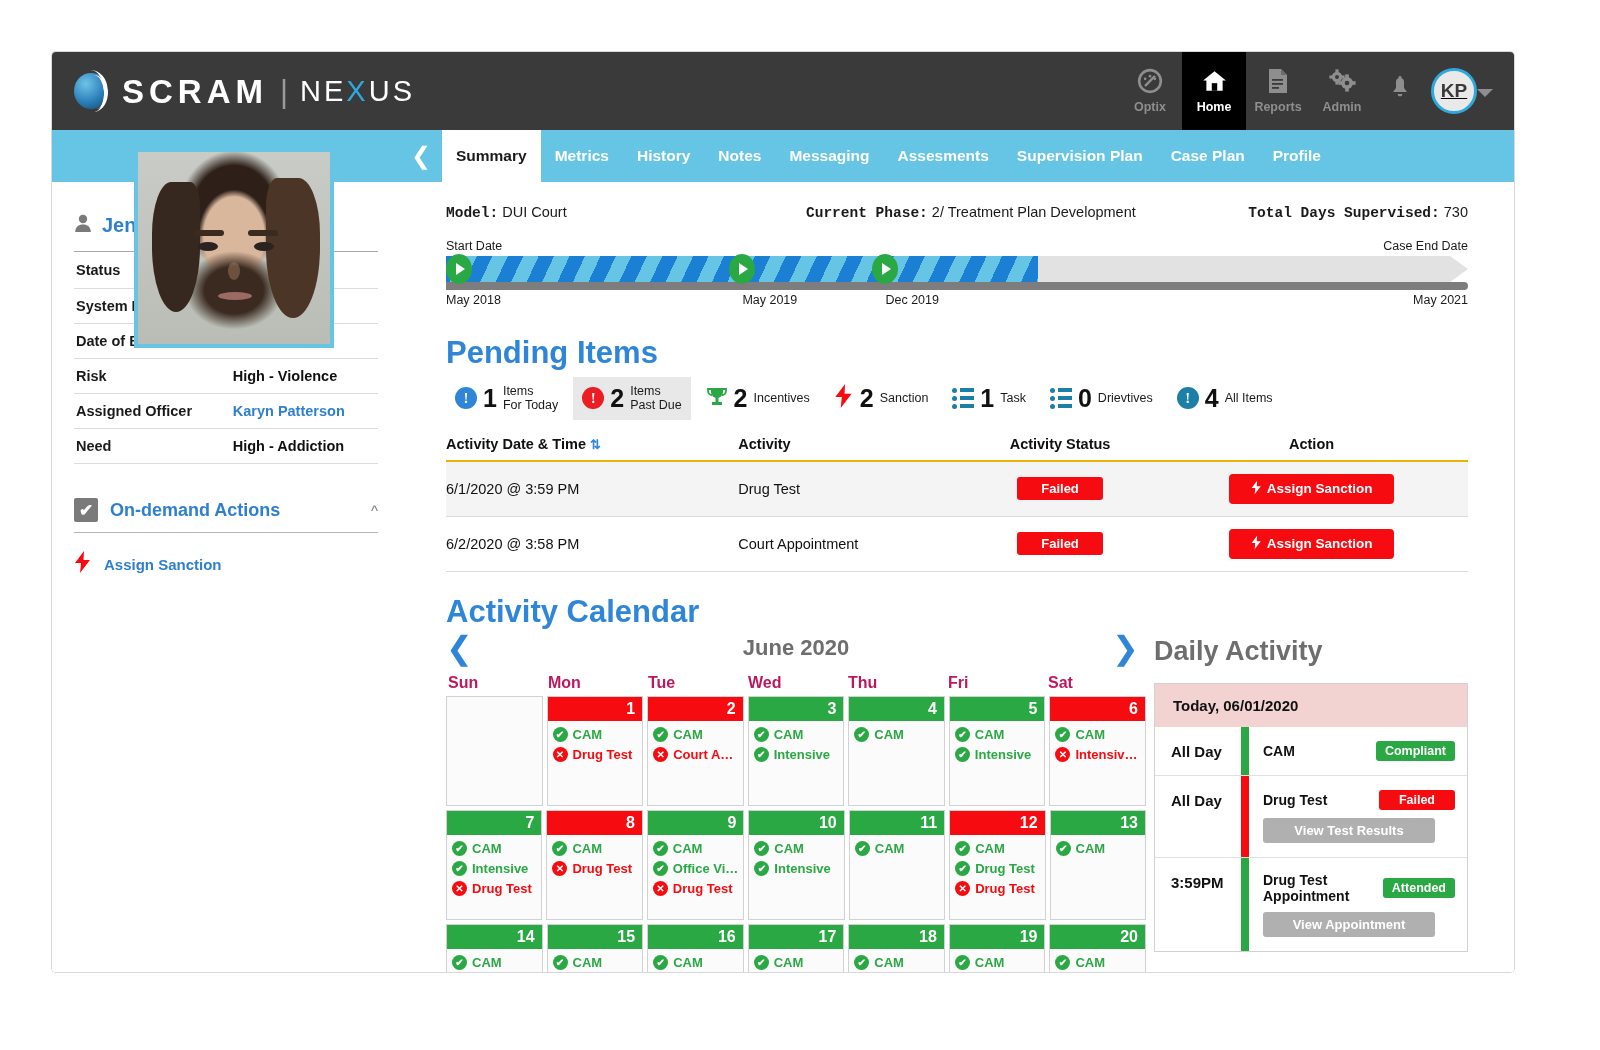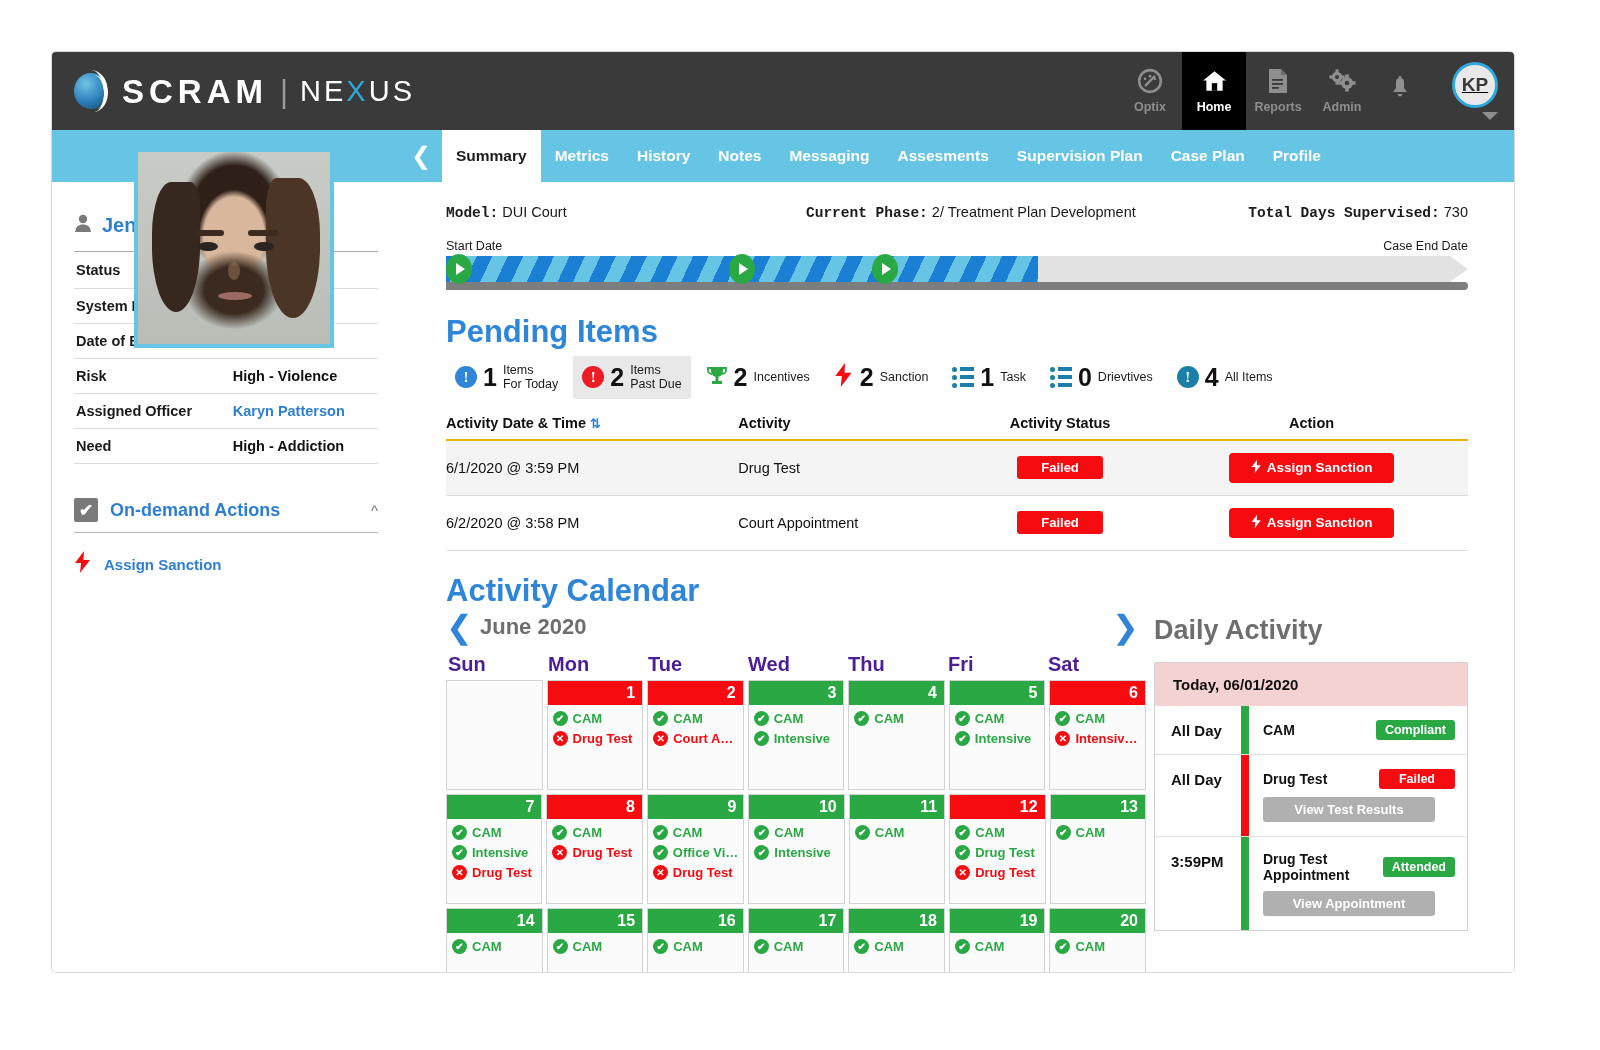--- a/index.html
+++ b/index.html
@@ -54,21 +54,21 @@
   #topnav { margin-left: auto; display: flex; align-items: stretch; height: 78px; padding-right: 16px;}
   .navitem {
     width: 64px; display: flex; flex-direction: column;
     align-items: center; justify-content: center; cursor: pointer;
     color: #8e8e8e; font-size: 12.5px; font-weight: bold;
   }
   .navitem.active { background: #000000; color: #ffffff; }
   .navitem .glyph { margin-bottom: 4px; display:block; }
   .navitem .lbl { line-height: 1; }
   .bell { width: 52px; display:flex; align-items:center; justify-content:center; }
-  #avatar-wrap { width: 72px; display:flex; flex-direction:column; align-items:flex-end; justify-content:center;text-decoration:underline; }
+  #avatar-wrap { width: 72px; display:flex; flex-direction:row; align-items:center; justify-content:center;text-decoration:underline; }
   #avatar {
     width: 46px; height: 46px; border-radius: 50%;
     border: 3px solid #2fa8dd; background: #e9e9e9;
     display: flex; align-items: center; justify-content: center;
     font-size: 19px; font-weight: bold; color: #3a3a3a;
   }
   .caret-down {
     width: 0; height: 0; border-left: 8px solid transparent;
     border-right: 8px solid transparent; border-top: 8px solid #8e8e8e;
     margin-top: 4px;
@@ -219,23 +219,23 @@
     background: #f60b11; color: #fff; font-size: 13.5px; font-weight: bold;
     padding: 6px 22px; border-radius: 4px; cursor: pointer;
   }
   .sort-ic { color: #2f86d8; font-size: 13px; margin-left: 4px; }
   
   #cal-head { padding: 22px 46px 0 46px; }
   #cal-area { display: flex; padding: 0 46px 0 46px; gap: 0; }
   #cal-left { width: 700px; flex: none; }
   #cal-nav { display: flex; align-items: center; margin-top: 2px; }
   .cal-arrow { color: #2f86d8; font-size: 32px; font-weight: 300; width: 34px; cursor: pointer; line-height: 1;}
-  #cal-month { flex: 1; text-align: left; font-size: 22px; font-weight: bold; color: #6e6e6e; }
+  #cal-month { flex: 1; text-align: center; font-size: 22px; font-weight: bold; color: #6e6e6e; }
   #dow { display: grid; grid-template-columns: repeat(7, 1fr); margin-top: 10px; }
-  #dow div { font-size: 20px; font-weight: bold; color: #4c1d95; padding-left: 2px; }
+  #dow div { font-size: 16px; font-weight: bold; color: #be185d; padding-left: 2px; }
   .week { display: grid; grid-template-columns: repeat(7, 1fr); gap: 4px; margin-top: 4px; }
   .day { border: 1px solid #d2d2d2; min-height: 110px; background: #fbfbfb; }
   .day.empty { background: #fbfbfb; }
   .daynum { color: #fff; font-size: 16px; font-weight: bold; text-align: right; padding: 3px 7px; }
   .daynum.g { background: #2aa844; }
   .daynum.r { background: #f60b11; }
   .evts { padding: 6px 5px 4px 5px; }
   .evt { display: flex; align-items: center; gap: 5px; font-size: 13px; font-weight: bold; margin-bottom: 5px; white-space: nowrap; overflow: hidden; }
   .evt.ok { color: #2aa844; }
   .evt.bad { color: #f60b11; }
@@ -474,20 +474,26 @@
                 <span class="tri"></span>
               </div>
               <div class="tl-marker" style="left: calc(29% - 13px);">
                 <span class="tri"></span>
               </div>
               <div class="tl-marker" style="left: calc(43% - 13px);">
                 <span class="tri"></span>
               </div>
             </div>
           <div id="tl-shadow"></div>
+          <div id="tl-dates">
+              <span style="left: 0%;">May 2018</span>
+              <span style="left: 29%;">May 2019</span>
+              <span style="left: 43%;">Dec 2019</span>
+              <span style="right: 0px; left: auto;">May 2021</span>
+            </div>
         </div>
 
         <div id="pending-head">
           <h2 class="section">Pending Items</h2>
         </div>
 
         <div id="stats">
             <div class="stat">
               <span class="ic-circle blue">!</span>
               <span class="num">1</span>

